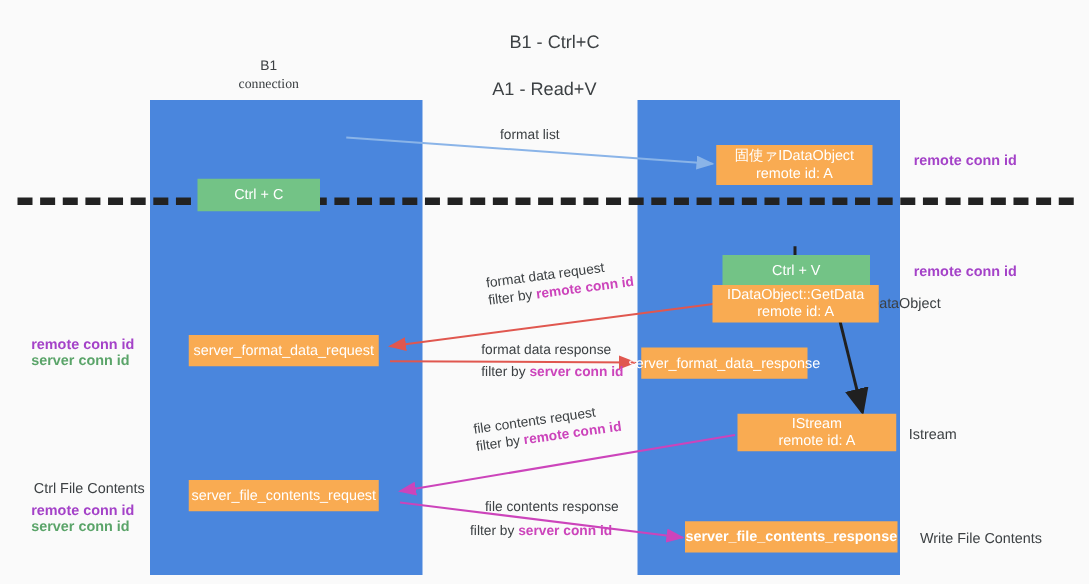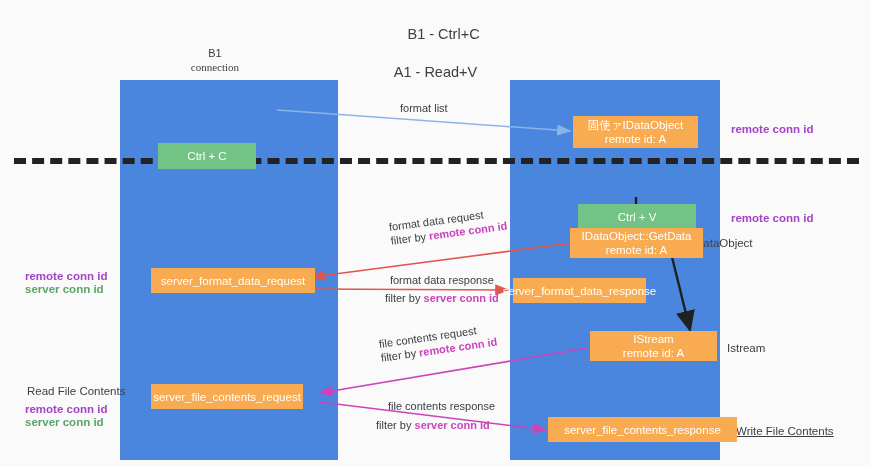--- a/index.html
+++ b/index.html
@@ -188,51 +188,51 @@
 
   <div class="node green" style="left:578px; top:172px; width:118px; height:25px;margin-top:32px;">
     <span>Ctrl + V</span>
   </div>
 
   <div class="node orange" style="left:570px; top:228px; width:133px; height:30px;">
     <span>IDataObject::GetData</span>
     <span class="l2">remote id: A</span>
   </div>
 
-  <div class="node orange" style="left:151px; top:268px; width:164px; height:25px;">
+  <div class="node orange" style="left:151px; top:268px; width:152px; height:25px;">
     <span>server_format_data_request</span>
   </div>
 
   <div class="node orange" style="left:513px; top:278px; width:133px; height:25px;">
     <span>server_format_data_response</span>
   </div>
 
   <div class="node orange" style="left:590px; top:331px; width:127px; height:30px;">
     <span>IStream</span>
     <span class="l2">remote id: A</span>
   </div>
 
   <div class="node orange" style="left:151px; top:384px; width:152px; height:25px;">
     <span>server_file_contents_request</span>
   </div>
 
-  <div class="node orange" style="left:548px; top:417px; width:189px; height:25px;">
+  <div class="node orange" style="left:548px; top:417px; width:170px; height:25px;font-weight:bold;">
     <span>server_file_contents_response</span>
   </div>
 
   <div class="edge-label" style="left:400px; top:101px;">
     <span>format list</span>
   </div>
 
   <div class="edge-label rot" style="left:388px; top:220px; transform: rotate(-7.5deg);">
     <div>format data request</div>
     <div><span>filter by </span><span class="em-purple">remote conn id</span></div>
   </div>
 
-  <div class="edge-label" style="left:385px; top:273px;text-align:center;">
+  <div class="edge-label" style="left:385px; top:273px;">
     <div>format data response</div>
     <div style="margin-top:4px;"><span>filter by </span><span class="em-purple">server conn id</span></div>
   </div>
 
   <div class="edge-label rot" style="left:378px; top:337px; transform: rotate(-8deg);">
     <div>file contents request</div>
     <div><span>filter by </span><span class="em-purple">remote conn id</span></div>
   </div>
 
   <div class="edge-label" style="left:388px; top:399px;">
@@ -241,22 +241,22 @@
   </div>
 
   <div class="side-label purple" style="left:731px; top:122px;">remote conn id</div>
 
   <div class="side-label purple" style="left:731px; top:211px;">remote conn id</div>
 
   <div class="side-label" style="left:695px; top:236px;">DataObject</div>
 
   <div class="side-label" style="left:727px; top:341px;">Istream</div>
 
-  <div class="side-label" style="left:736px; top:424px;text-decoration:underline;">Write File Contents</div>
+  <div class="side-label" style="left:736px; top:424px;">Write File Contents</div>
 
   <div class="side-label purple" style="left:25px; top:269px;">remote conn id</div>
   <div class="side-label green-txt" style="left:25px; top:282px;">server conn id</div>
 
-  <div class="side-label" style="left:27px; top:384px;">Read File Contents</div>
+  <div class="side-label" style="left:27px; top:384px;">Ctrl File Contents</div>
   <div class="side-label purple" style="left:25px; top:402px;">remote conn id</div>
   <div class="side-label green-txt" style="left:25px; top:415px;">server conn id</div>
 
 </div>
 
 </body></html>

